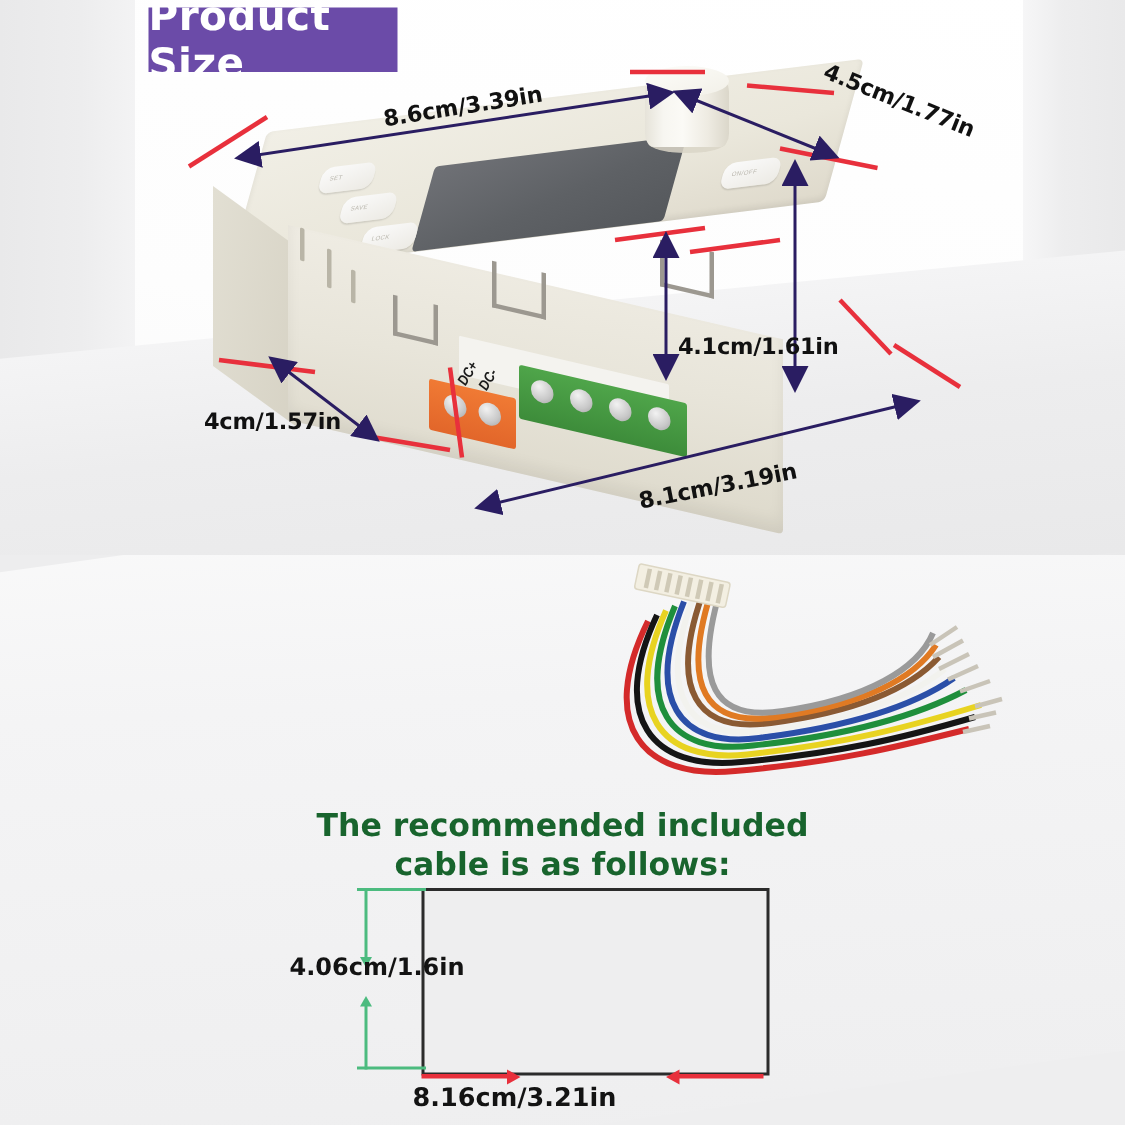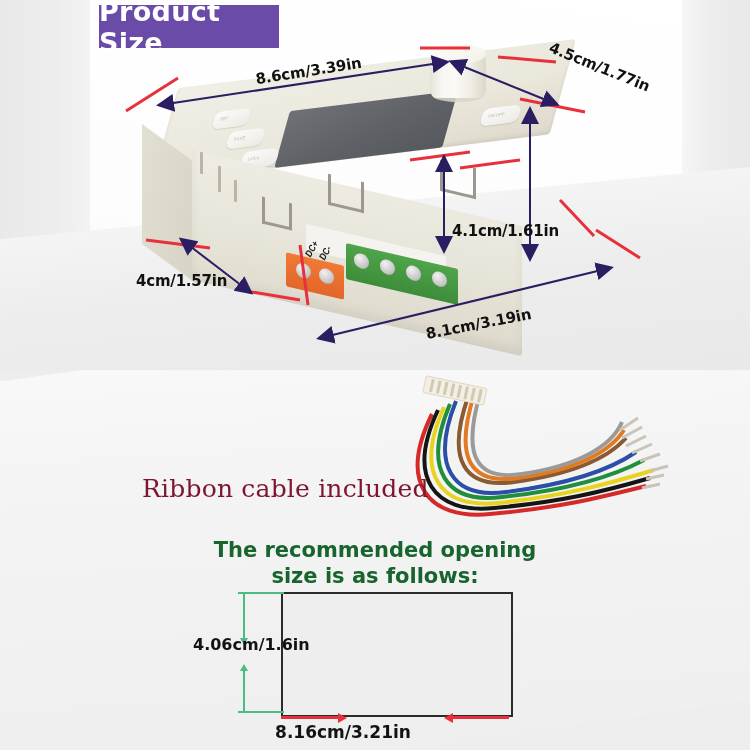--- a/index.html
+++ b/index.html
@@ -71,21 +71,21 @@
   .bottom-flat {
     position: absolute;
     left: 0; top: 150px; width: 750px; height: 230px;
     background: #eeeeef;
   }
 
   
   .badge {
     position: absolute;
     left: 99px; top: 5px;
-    width: 180px; height: 43px;
+    width: 166px; height: 43px;
     background: #6b4ba8;
     display: flex;
     align-items: center;
     justify-content: flex-end;
   }
   .badge span {
     color: #ffffff;
     font-size: 27px;
     font-weight: 600;
     letter-spacing: 0.3px;
@@ -461,25 +461,24 @@
       <rect x="49" y="6" width="3" height="13" fill="#cfc9b6"></rect>
       <rect x="56" y="6" width="3" height="13" fill="#cfc9b6"></rect>
       <rect x="63" y="6" width="3" height="13" fill="#cfc9b6"></rect>
       <rect x="70" y="6" width="3" height="13" fill="#cfc9b6"></rect>
       <rect x="77" y="6" width="3" height="13" fill="#cfc9b6"></rect>
       <rect x="84" y="6" width="3" height="13" fill="#cfc9b6"></rect>
       <rect x="91" y="6" width="3" height="13" fill="#cfc9b6"></rect>
     </g>
   </svg>
 
-  <div class="ribbon-caption">Ribbon cable included</div>
 
   <div class="open-caption">
-    <span>The recommended opening</span>
-    <span class="l2">size is as follows:</span>
+    <span>The recommended included</span>
+    <span class="l2">cable is as follows:</span>
   </div>
 
   <div class="opening-rect"></div>
 
   <div class="gline" style="left:243px; top:592px; width:2px; height:50px;"></div>
   <div class="ghead down" style="left:240px; top:638px;"></div>
   <div class="gline" style="left:243px; top:668px; width:2px; height:45px;"></div>
   <div class="ghead up" style="left:240px; top:664px;"></div>
   <div class="gline" style="left:238px; top:592px; width:46px; height:2px;"></div>
   <div class="gline" style="left:238px; top:711px; width:46px; height:2px;"></div>

